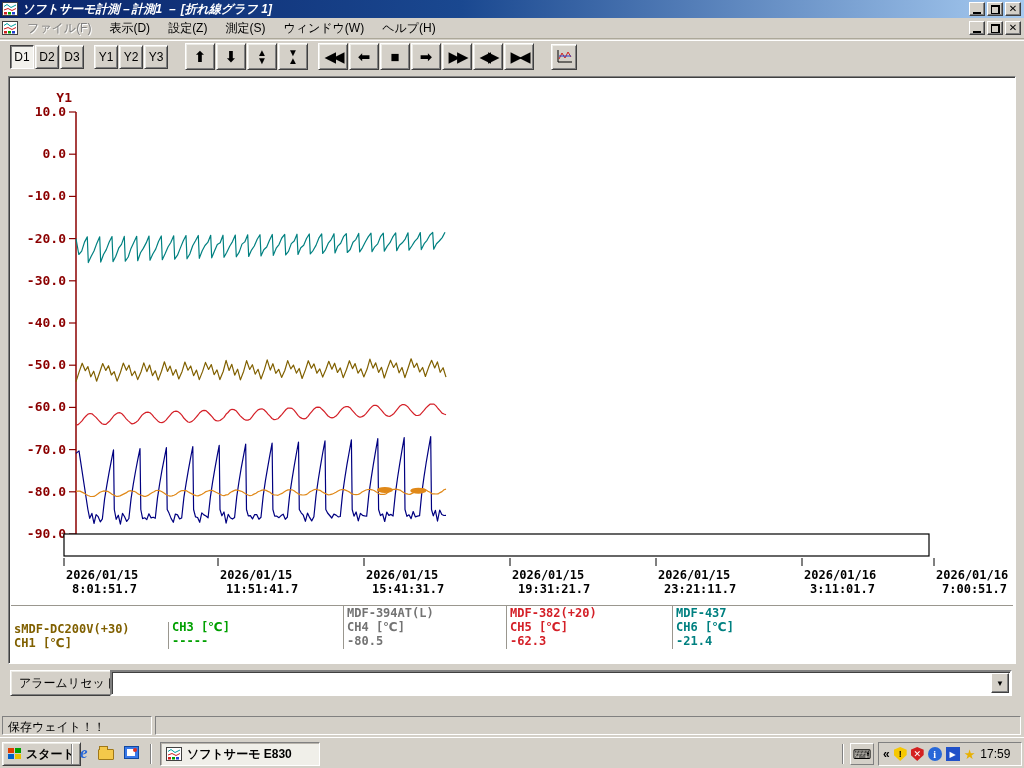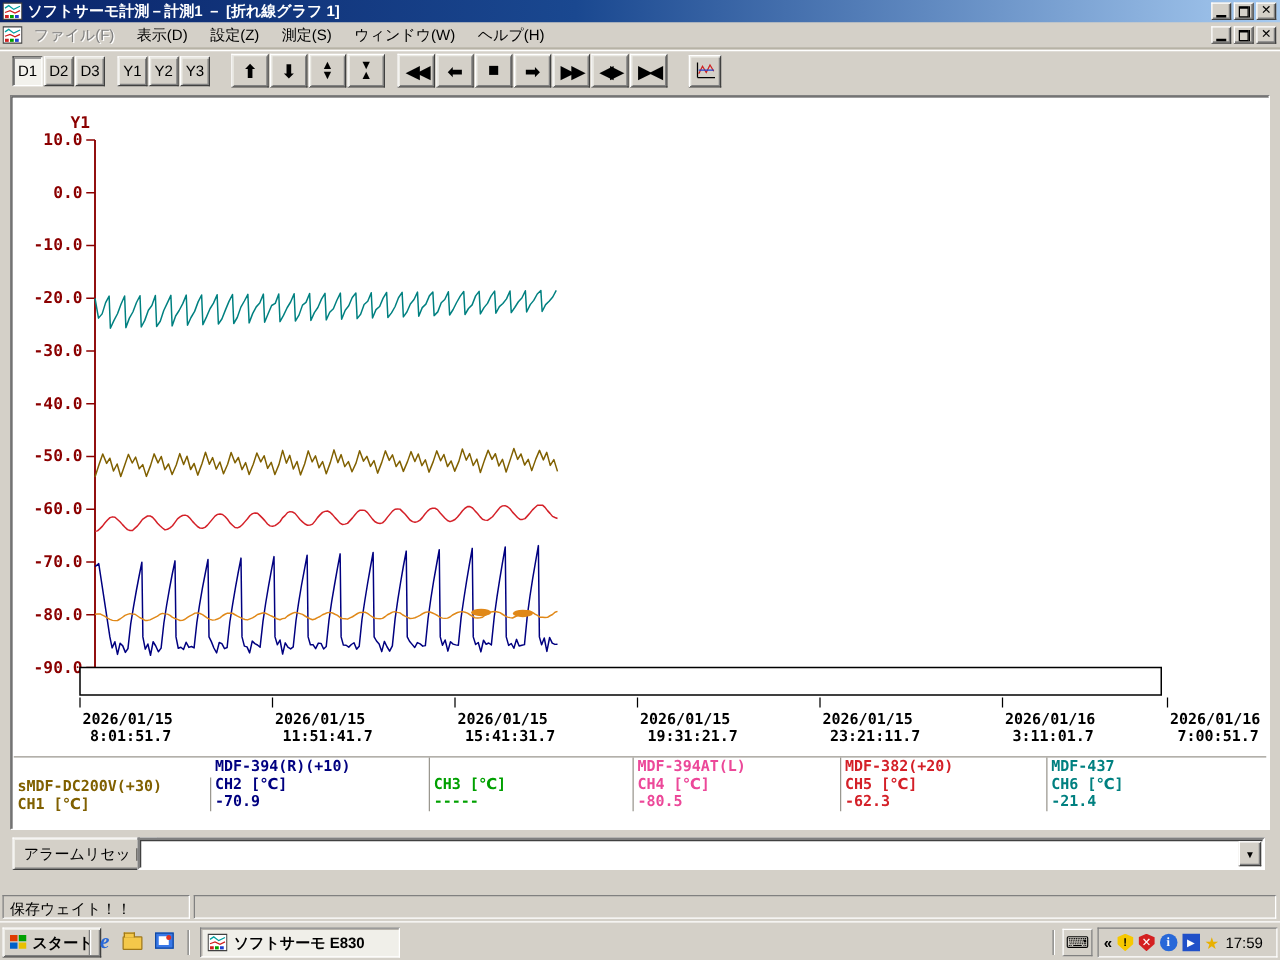--- a/index.html
+++ b/index.html
@@ -3,21 +3,21 @@
 <meta charset="utf-8">
 <style>
   *{box-sizing:border-box;margin:0;padding:0;}
   html,body{width:1024px;height:768px;}
   .screen{position:relative;width:1024px;height:768px;background:#d4d0c8;
     font-family:"Liberation Sans","DejaVu Sans",sans-serif;font-size:12px;overflow:hidden;color:#000;}
 
   
   .titlebar{position:absolute;left:0;top:0;width:100%;height:18px;
     background:linear-gradient(90deg,#0a246a 0%,#1a4890 45%,#a6caf0 100%);
-    display:flex;align-items:center;padding:0 2px;color:#fff;}
+    display:flex;align-items:center;padding:0 2px;color:#fff;font-style:italic;}
   .title-text{font-weight:bold;font-size:12px;margin-left:4px;flex:1;white-space:nowrap;overflow:hidden;}
   .winctl{display:flex;gap:2px;margin-right:1px;}
   .wbtn{width:16px;height:14px;background:#d4d0c8;border:1px solid;border-color:#fff #404040 #404040 #fff;
     box-shadow:inset -1px -1px 0 #808080;display:flex;align-items:center;justify-content:center;color:#000;}
   .g-min{width:8px;height:2px;background:#000;margin-top:7px;}
   .g-rest{position:relative;width:9px;height:9px;}
   .g-rest::before{content:"";position:absolute;right:0;top:0;width:6px;height:6px;border:1px solid #000;border-top-width:2px;}
   .g-rest::after{content:"";position:absolute;left:0;bottom:0;width:6px;height:6px;border:1px solid #000;border-top-width:2px;background:#d4d0c8;}
   .g-close{font-size:10px;font-weight:bold;line-height:1;}
 
@@ -295,31 +295,26 @@
         <polyline points="65.0,346.1 67.0,345.7 69.0,343.9 71.0,341.9 73.0,339.2 75.0,337.0 77.0,335.1 79.0,334.5 81.0,334.8 83.0,336.6 85.0,338.4 87.0,340.7 89.0,342.8 91.0,344.7 93.0,345.4 95.0,345.4 97.0,343.5 99.0,341.7 101.0,339.2 103.0,336.5 105.0,335.1 107.0,333.8 109.0,333.7 111.0,334.8 113.0,337.0 115.0,339.6 117.0,341.6 119.0,343.4 121.0,344.9 123.0,344.4 125.0,343.3 127.0,341.6 129.0,338.9 131.0,336.1 133.0,334.5 135.0,333.4 137.0,333.1 139.0,333.7 141.0,335.6 143.0,338.1 145.0,340.2 147.0,342.2 149.0,343.5 151.0,343.6 153.0,342.9 155.0,341.1 157.0,338.7 159.0,336.3 161.0,333.9 163.0,332.5 165.0,332.2 167.0,332.6 169.0,334.2 171.0,336.4 173.0,339.3 175.0,341.2 177.0,343.0 179.0,343.3 181.0,342.4 183.0,340.6 185.0,338.3 187.0,336.0 189.0,333.4 191.0,331.9 193.0,331.4 195.0,331.6 197.0,333.5 199.0,335.5 201.0,337.7 203.0,340.2 205.0,341.7 207.0,342.0 209.0,341.5 211.0,340.1 213.0,338.4 215.0,335.3 217.0,333.5 219.0,331.1 221.0,330.3 223.0,330.6 225.0,331.7 227.0,334.1 229.0,336.6 231.0,338.5 233.0,340.2 235.0,341.2 237.0,341.1 239.0,340.3 241.0,337.9 243.0,335.1 245.0,332.9 247.0,330.9 249.0,330.1 251.0,329.8 253.0,330.8 255.0,332.7 257.0,335.1 259.0,337.2 261.0,339.5 263.0,340.6 265.0,340.3 267.0,339.7 269.0,337.5 271.0,335.3 273.0,332.8 275.0,330.5 277.0,329.1 279.0,329.1 281.0,329.4 283.0,331.1 285.0,333.7 287.0,336.3 289.0,338.4 291.0,339.4 293.0,339.8 295.0,339.3 297.0,337.4 299.0,334.7 301.0,332.3 303.0,329.9 305.0,328.4 307.0,328.2 309.0,328.3 311.0,330.3 313.0,332.2 315.0,334.6 317.0,337.0 319.0,338.3 321.0,338.8 323.0,338.3 325.0,337.1 327.0,334.9 329.0,332.2 331.0,329.9 333.0,328.2 335.0,327.6 337.0,327.6 339.0,328.7 341.0,331.2 343.0,333.4 345.0,335.6 347.0,337.4 349.0,338.3 351.0,337.6 353.0,336.6 355.0,334.6 357.0,332.2 359.0,329.6 361.0,327.6 363.0,326.3 365.0,326.3 367.0,327.4 369.0,329.7 371.0,331.8 373.0,334.3 375.0,336.4 377.0,337.1 379.0,337.3 381.0,335.9 383.0,334.4 385.0,331.9 387.0,329.4 389.0,326.9 391.0,325.7 393.0,325.5 395.0,326.4 397.0,328.0 399.0,330.7 401.0,332.8 403.0,335.0 405.0,336.5 407.0,336.5 409.0,335.9 411.0,333.7 413.0,331.4 415.0,328.9 417.0,327.0 419.0,325.2 421.0,325.1 423.0,325.1 425.0,326.9 427.0,329.5 429.0,331.7 431.0,334.1 433.0,335.0 435.0,335.8" fill="none" stroke="#d42028" stroke-width="1.2" stroke-linejoin="round"></polyline>
         <polyline points="65.0,159.6 67.8,175.5 70.7,172.1 73.5,163.1 76.3,157.9 77.3,183.6 80.2,177.3 83.0,172.0 85.8,164.4 88.7,157.8 89.7,183.1 92.5,175.5 95.3,170.6 98.2,163.0 101.0,157.6 102.0,182.6 104.8,177.3 107.7,169.2 110.5,165.4 113.3,157.4 114.3,182.2 117.2,178.0 120.0,169.4 122.8,163.5 125.7,157.3 126.7,181.7 129.5,173.8 132.3,169.4 135.2,163.9 138.0,157.1 139.0,181.2 141.8,175.0 144.7,170.1 147.5,162.5 150.3,157.0 151.3,180.7 154.2,174.5 157.0,168.0 159.8,163.5 162.7,156.8 163.7,180.2 166.5,176.2 169.3,169.1 172.2,162.1 175.0,156.6 176.0,179.8 178.8,175.0 181.7,166.7 184.5,161.8 187.3,156.5 188.3,179.3 191.2,171.7 194.0,166.5 196.8,163.4 199.7,156.3 200.7,178.8 203.5,172.0 206.3,165.4 209.2,163.7 212.0,156.2 213.0,178.3 215.8,173.3 218.7,167.2 221.5,162.6 224.3,156.0 225.3,177.8 228.2,173.1 231.0,165.1 233.8,162.9 236.7,155.8 237.7,177.4 240.5,171.1 243.3,167.0 246.2,160.3 249.0,155.7 250.0,176.9 252.8,170.8 255.7,168.0 258.5,161.2 261.3,155.5 262.3,176.4 265.2,169.2 268.0,165.6 270.8,159.0 273.7,155.4 274.7,175.9 277.5,172.4 280.3,164.6 283.2,162.0 286.0,155.2 287.0,175.4 289.8,168.7 292.7,166.2 295.5,159.5 298.3,155.0 299.3,175.0 302.2,171.3 305.0,166.4 307.8,159.2 310.7,154.9 311.7,174.5 314.5,170.6 317.3,164.2 320.2,160.6 323.0,154.7 324.0,174.0 326.8,167.1 329.7,164.3 332.5,157.7 335.3,154.6 336.3,173.5 339.2,170.5 342.0,163.2 344.8,160.6 347.7,154.4 348.7,173.0 351.5,168.6 354.3,163.0 357.2,157.9 360.0,154.2 361.0,172.6 363.8,167.8 366.7,164.9 369.5,157.7 372.3,154.1 373.3,172.1 376.2,167.1 379.0,163.7 381.8,157.9 384.7,153.9 385.7,171.6 388.5,166.3 391.3,163.8 394.2,160.1 397.0,153.8 398.0,171.1 400.8,167.0 403.7,162.4 406.5,159.4 409.3,153.6 410.3,170.6 413.2,164.7 416.0,161.3 418.8,156.2 421.7,153.4 422.7,170.2 425.5,164.7 428.3,162.0 431.2,158.6 434.0,153.3" fill="none" stroke="#008080" stroke-width="1.2" stroke-linejoin="round"></polyline>
       </svg>
 
     <div class="legend">
       <div class="lcell" style="color: rgb(128, 96, 0); margin-top: 16px;">
         <div class="l1">sMDF-DC200V(+30)</div>
         <div class="l2">CH1 [℃]</div>
         <div class="l3">-52.5</div>
       </div>
-      <div class="lcell" style="color: rgb(0, 0, 128);">
-        <div class="l1">MDF-394(R)(+10)</div>
-        <div class="l2">CH2 [℃]</div>
-        <div class="l3">-70.9</div>
-      </div>
       <div class="lcell" style="color: rgb(0, 160, 0);">
         <div class="l1"></div>
         <div class="l2">CH3 [℃]</div>
         <div class="l3">-----</div>
       </div>
-      <div class="lcell" style="color: #ec4899;">
+      <div class="lcell" style="color: #737373;">
         <div class="l1">MDF-394AT(L)</div>
         <div class="l2">CH4 [℃]</div>
         <div class="l3">-80.5</div>
       </div>
       <div class="lcell" style="color: rgb(212, 32, 40);">
         <div class="l1">MDF-382(+20)</div>
         <div class="l2">CH5 [℃]</div>
         <div class="l3">-62.3</div>
       </div>
       <div class="lcell" style="color: rgb(0, 128, 128);">

